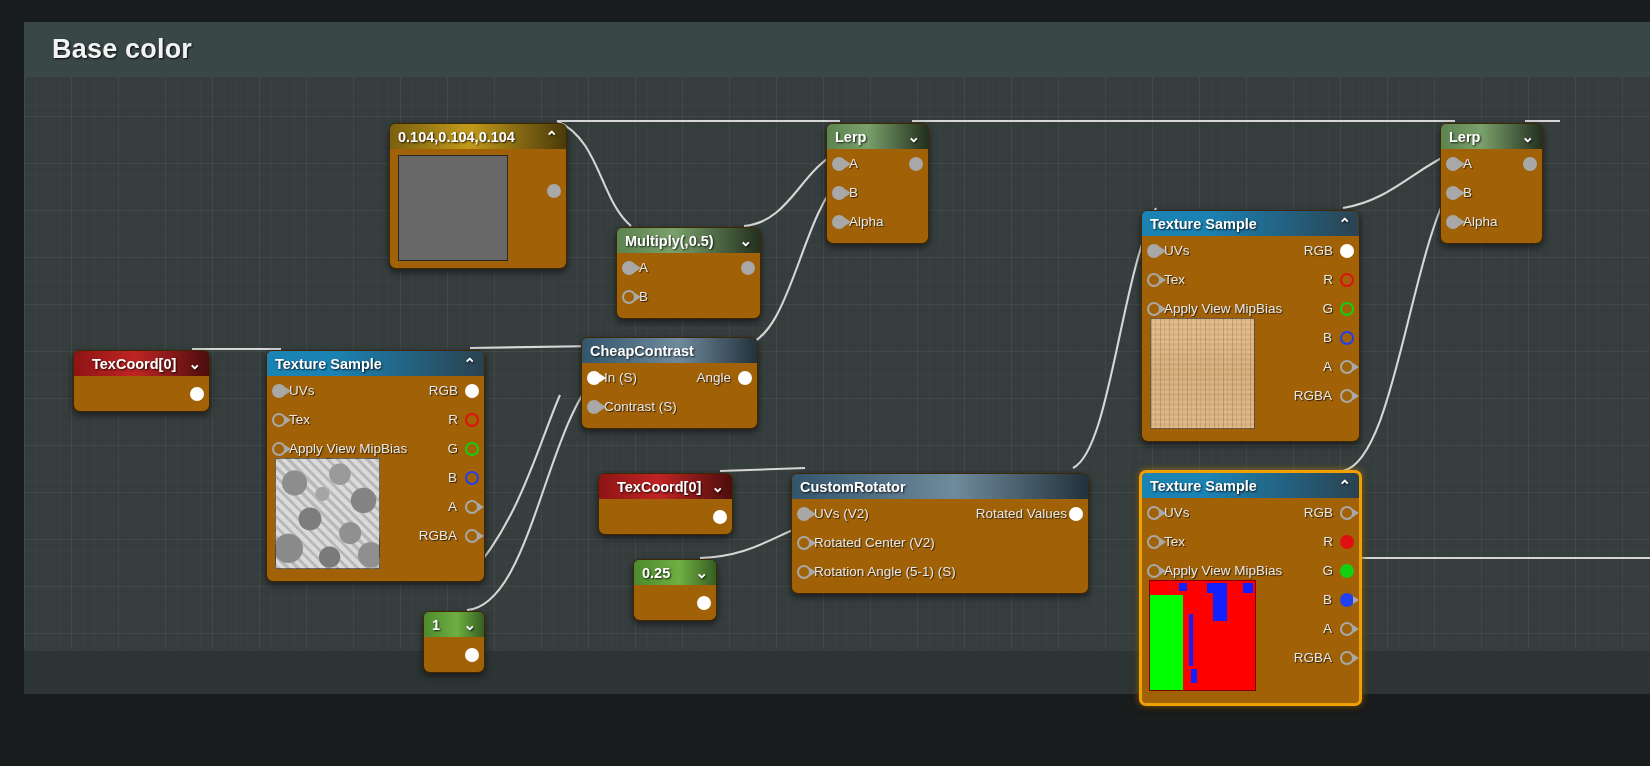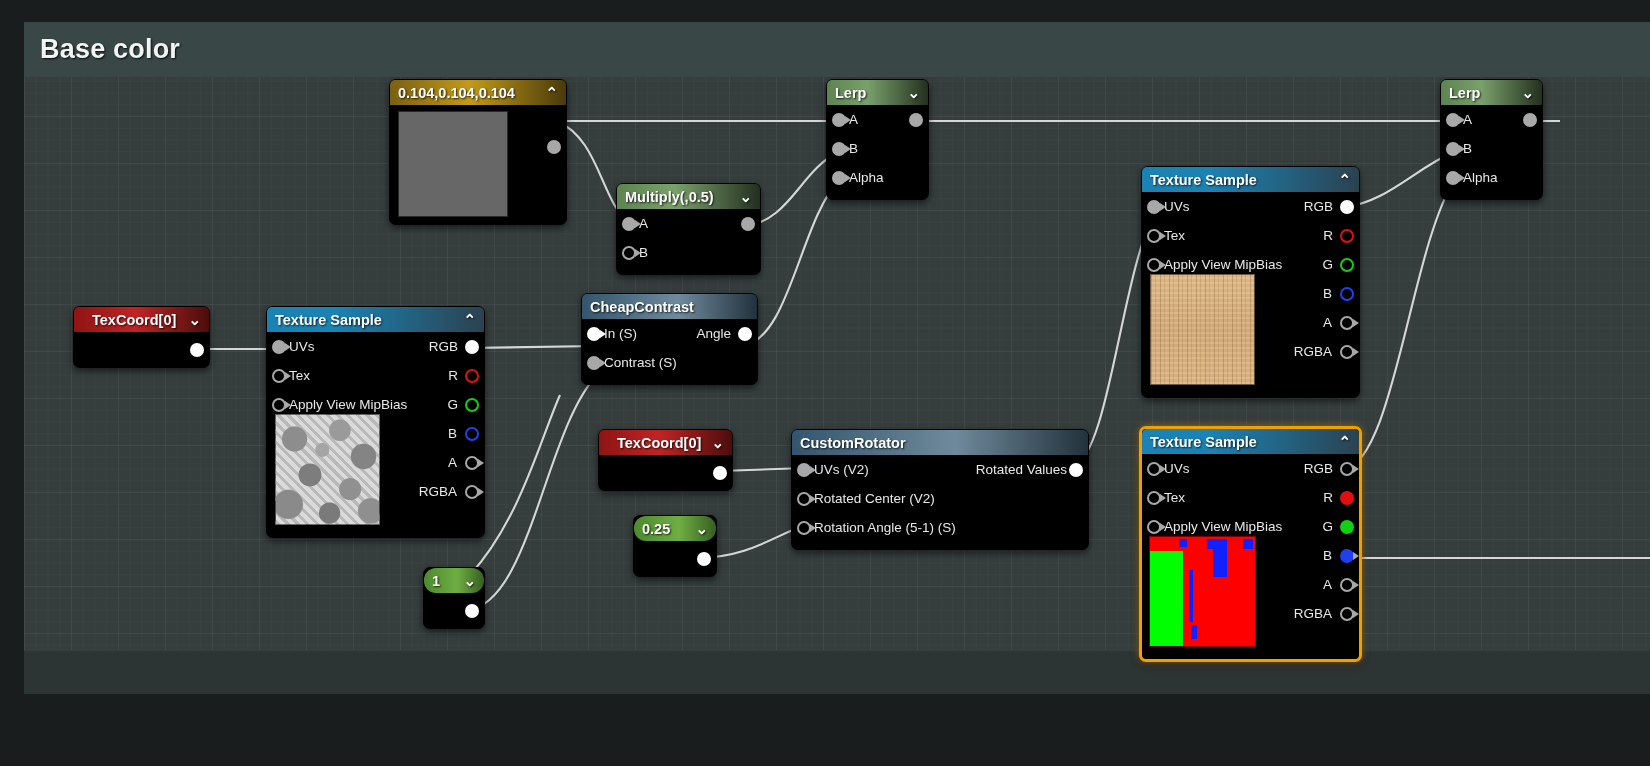--- a/index.html
+++ b/index.html
@@ -27,41 +27,42 @@
     position:absolute; left:0; bottom:0; width:100%; height:44px;
     background:#2d3434;
     border-top:1px solid rgba(255,255,255,0.05);
   }
 
   
   .titlebar {
     position:absolute; left:24px; top:22px; width:1626px; height:55px;
     background:#3a4747;
     display:flex; align-items:center;
-    padding-left:16px;
+    padding-left:28px;
     z-index: 40;
   }
   .titlebar .label {
     font-size:27px; font-weight:bold; color:#f2f4f4;
     text-shadow: 1px 1px 2px rgba(0,0,0,0.85);
     letter-spacing:0.2px;
   }
 
   
   svg.wires { position:absolute; left:0; top:0; width:1650px; height:766px; pointer-events:none; z-index:10; }
   svg.wires path { fill:none; stroke:#d6d6d6; stroke-width:2.1; }
 
   
   .node {
     position:absolute;
-    background:#000000;
+    background:#a16207;
     border-radius:7px;
     box-shadow: 0 3px 7px rgba(0,0,0,0.55);
     z-index:20;
     border:1px solid rgba(0,0,0,0.6);
+    margin-top:44px;
   }
   .node.selected {
     border:3px solid #f0a000;
     box-shadow: 0 0 7px rgba(240,160,0,0.55), 0 3px 7px rgba(0,0,0,0.55);
     z-index:26;
   }
   .node .hdr {
     height:25px; border-radius:5px 5px 0 0;
     display:flex; align-items:center;
     padding:0 8px;
@@ -72,21 +73,21 @@
   }
   .node .hdr .ttl { white-space:nowrap; }
   .node .hdr .chev {
     margin-left:auto; font-size:15px; line-height:1; color:#fff;
     font-weight:bold; padding-left:6px;
   }
   
   .hdr.blue   { background: linear-gradient(to right,#1b83b4 0%, #1b83b4 30%, #2b4250 100%); }
   .hdr.steel  { background: linear-gradient(to right,#33556c 0%, #6f8a9c 55%, #22323c 100%); }
   .hdr.green  { background: linear-gradient(to right,#5c8450 0%, #7aa06b 40%, #23301f 100%); }
-  .hdr.greenc { background: linear-gradient(to right,#4c8a2e 0%, #6fae42 55%, #365e22 100%); border-radius: 12px; }
+  .hdr.greenc { background: linear-gradient(to right,#4c8a2e 0%, #6fae42 55%, #365e22 100%); }
   .hdr.red    { background: linear-gradient(to right,#8e1414 0%, #c02424 45%, #4c0d0d 100%); padding-left: 18px; }
   .hdr.gold   { background: linear-gradient(to right,#7a6010 0%, #c29a1a 45%, #4a3a0a 100%); }
 
   .node .body { position:relative; padding-bottom:7px; }
 
   .prow {
     position:relative;
     height:29px;
     display:flex; align-items:center;
     padding-left:22px; padding-right:22px;

